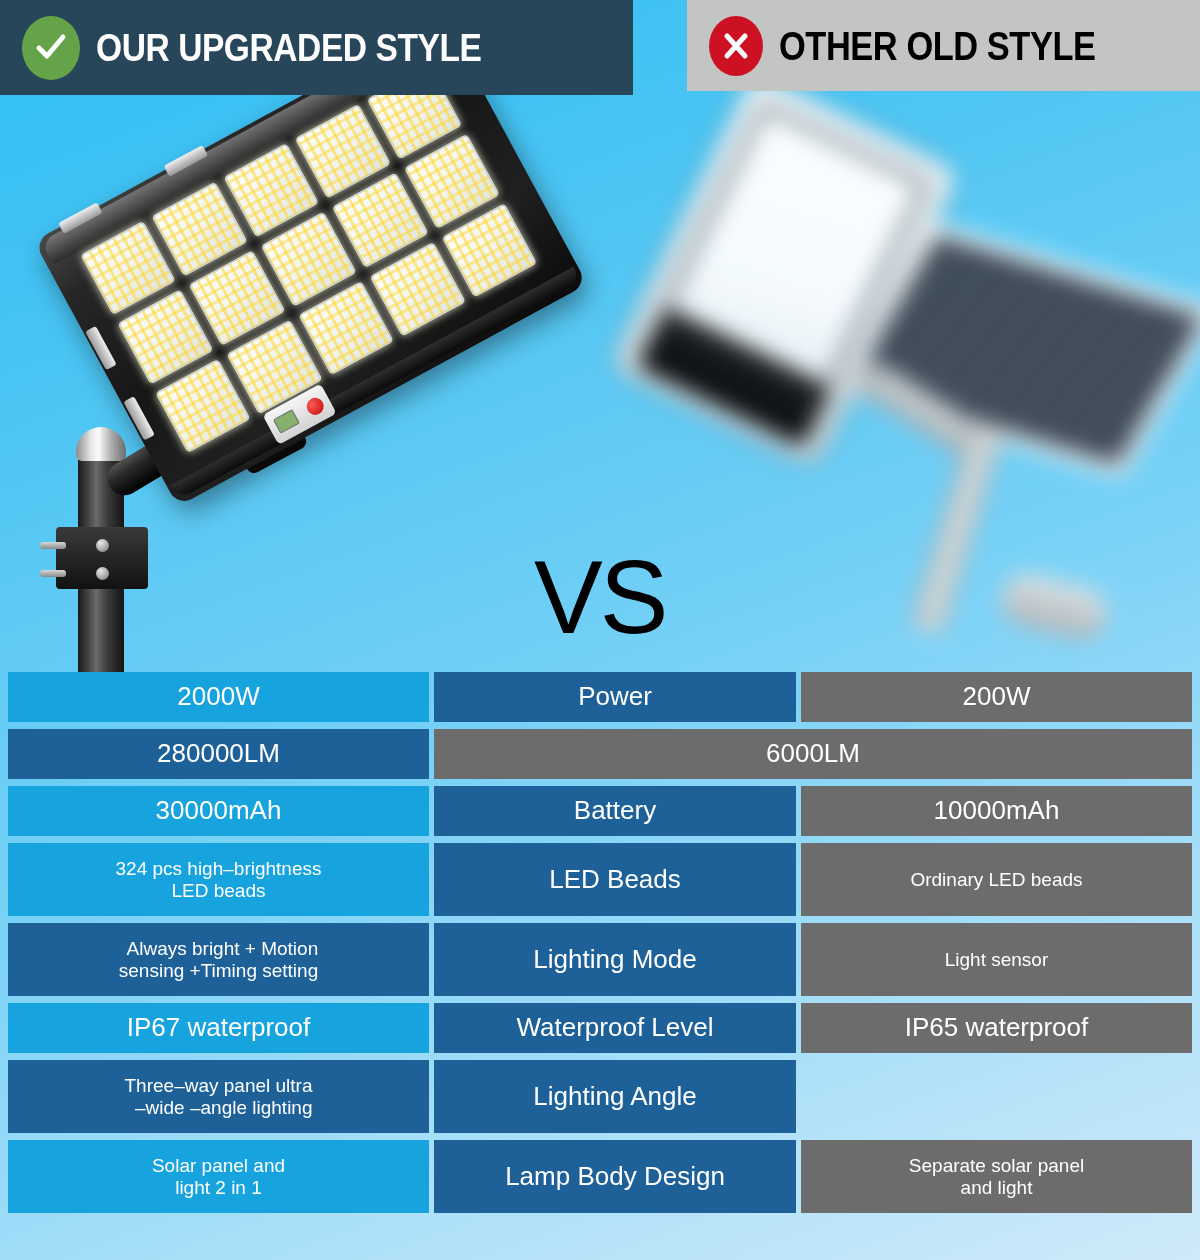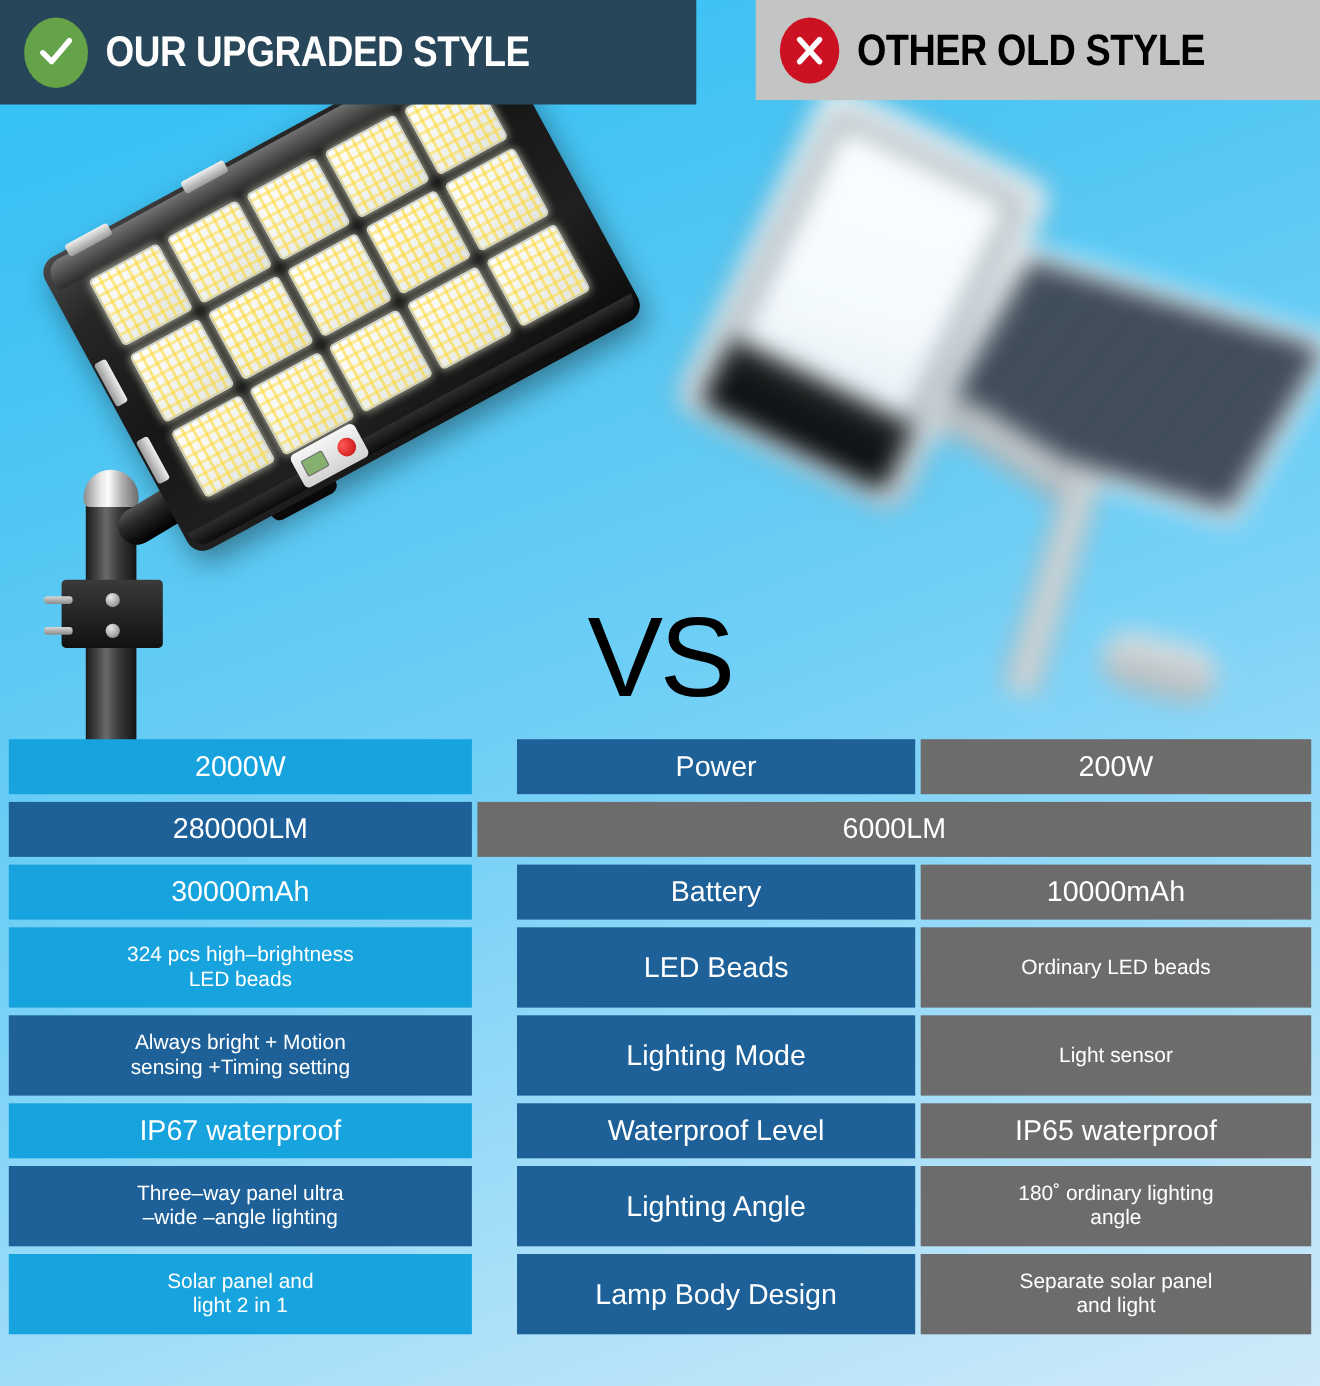--- a/index.html
+++ b/index.html
@@ -259,25 +259,25 @@
     display: flex; align-items: center; justify-content: center;
     text-align: center;
     color: #ffffff;
     font-size: 26px;
     font-weight: 400;
     line-height: 1.12;
     padding: 2px 6px;
     white-space: pre-line;
   }
   .c-left  { flex: 0 0 421px; }
-  .c-mid   { flex: 0 0 362px; background: #1d6198; margin-left: 36px; }
+  .c-mid   { flex: 0 0 362px; background: #1d6198; }
   .c-right { flex: 1 1 auto; background: #6c6c6c; }
 
   .bg-cyan { background: #17a3dd; }
-  .bg-blue { background: #1d6198; }
+  .bg-blue { background: #1d6198; text-align: right; }
 
   .cell.small { font-size: 19px; }
 </style>
 </head>
 <body>
 
 <div id="page">
 
   <div class="hero">
 
@@ -389,22 +389,20 @@
       </div>
       <div class="row">
         <div class="cell c-left bg-cyan">IP67 waterproof</div>
         <div class="cell c-mid">Waterproof Level</div>
         <div class="cell c-right">IP65 waterproof</div>
       </div>
       <div class="row row-tall">
         <div class="cell c-left bg-blue small">Three–way panel ultra
 –wide –angle lighting</div>
         <div class="cell c-mid">Lighting Angle</div>
-        <div class="cell c-right small">180˚ ordinary lighting
-angle</div>
       </div>
       <div class="row row-tall">
         <div class="cell c-left bg-cyan small">Solar panel and
 light 2 in 1</div>
         <div class="cell c-mid">Lamp Body Design</div>
         <div class="cell c-right small">Separate solar panel
 and light</div>
       </div>
     </div>
 

